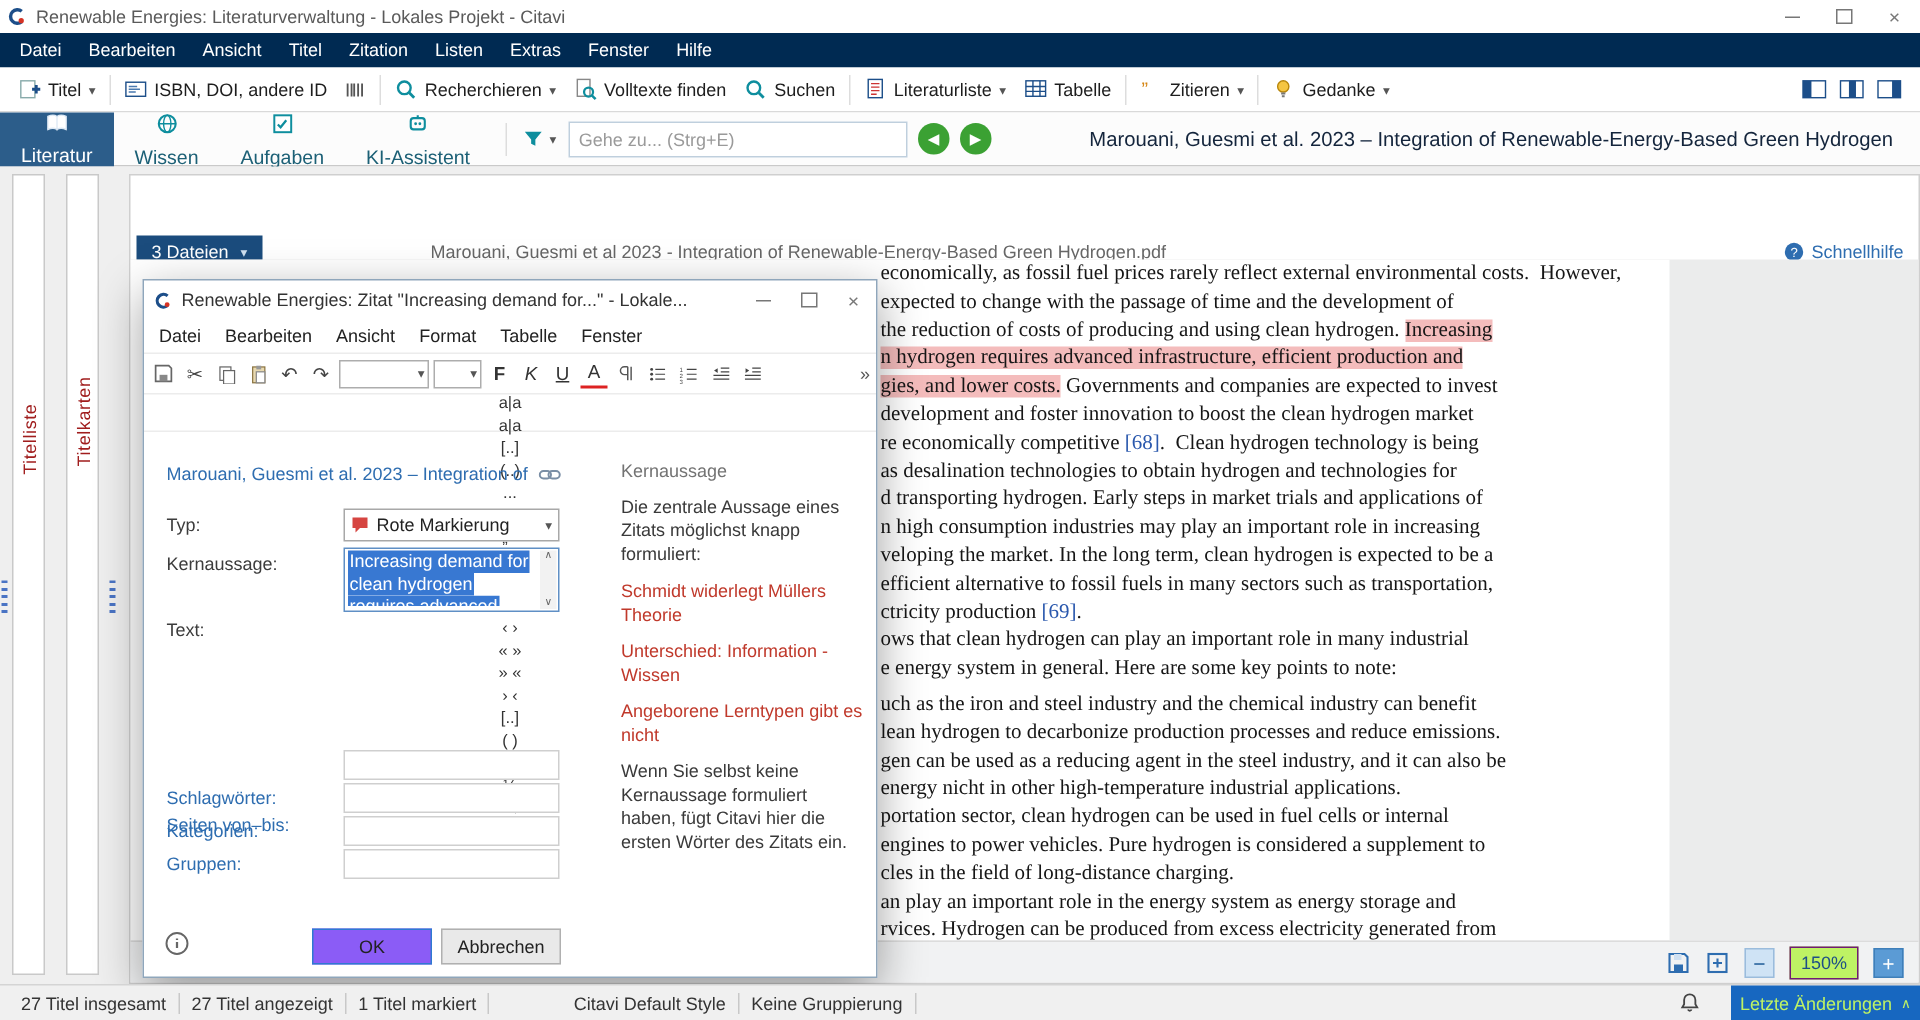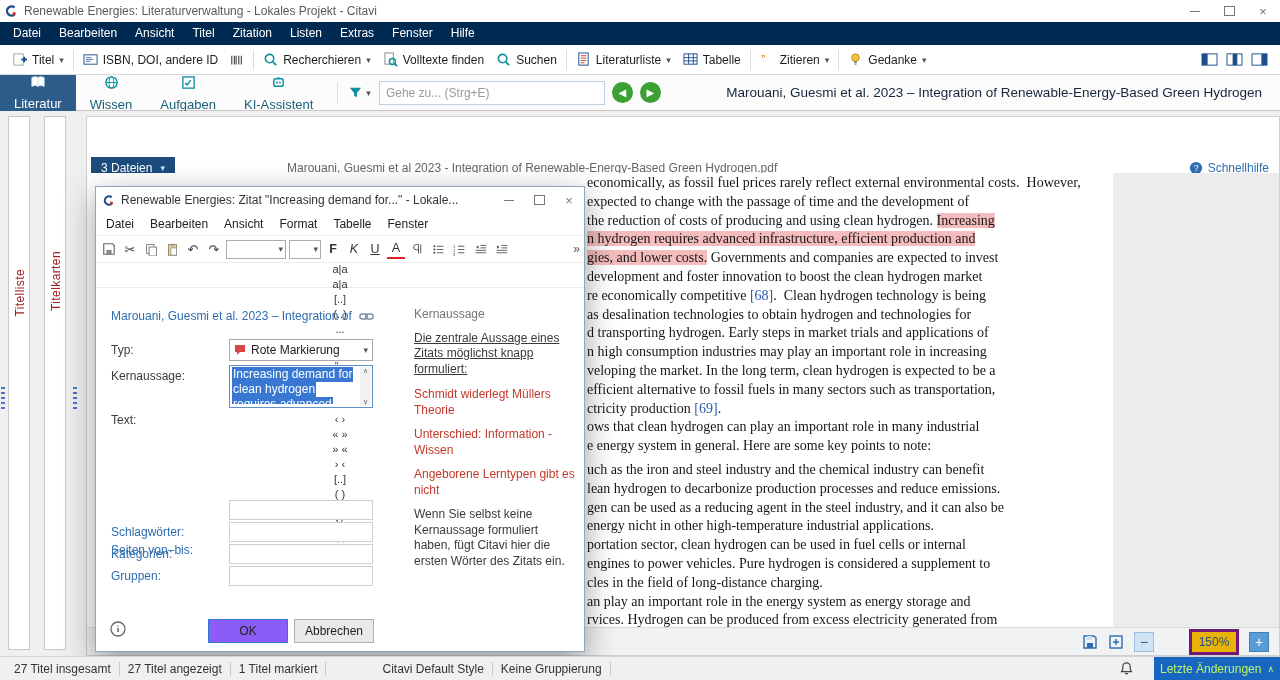--- a/index.html
+++ b/index.html
@@ -70,22 +70,22 @@
             font-size:14px;color:#161616;}
   .pdf-line{white-space:pre;line-height:18.8px;height:18.8px;}
   .pdf-gap{margin-top:5px;}
   .hl{background:#f4bcbc;}
   .ref{color:#2a58ad;}
   #pdf-zoombar{position:absolute;bottom:0;left:0;right:0;height:28px;background:#f1f2f3;border-top:1px solid #dcdcdc;
                display:flex;align-items:center;justify-content:flex-end;gap:10px;padding-right:10px;box-sizing:border-box;}
   .zbtn{width:18px;height:18px;display:flex;align-items:center;justify-content:center;font-size:14px;}
   #zoom-minus{background:#cfe3f5;border:1px solid #9bbcdc;color:#1d5a96;}
   #zoom-plus{background:#5b9bd5;border:1px solid #3f7fb9;color:#fff;}
-  #zoom-value{width:44px;height:20px;background:#eab308;border:3px solid #701a75;color:#1d4f87;
-              display:flex;align-items:center;justify-content:center;margin-left:25px;}
+  #zoom-value{width:44px;height:20px;background:#bef264;border:1px solid #701a75;color:#1d4f87;
+              display:flex;align-items:center;justify-content:center;}
 
   
   #statusbar{position:absolute;bottom:0;left:0;width:1280px;height:24px;background:#f0f0f0;
              border-top:1px solid #d4d4d4;display:flex;align-items:center;box-sizing:border-box;padding-left:6px;}
   .status-item{color:#333;margin:0 8px;white-space:nowrap;}
   .status-sep{width:1px;height:14px;background:#c8c8c8;}
   #bell{position:absolute;right:146px;top:4px;}
   #last-changes{position:absolute;right:0;top:0;height:24px;width:126px;background:#1767c0;color:#bef264;
                 display:flex;align-items:center;justify-content:center;gap:6px;}
   #last-changes .chev{font-size:9px;}
@@ -120,21 +120,21 @@
   #kern-box{position:absolute;left:133px;top:178px;width:144px;height:43px;border:1px solid #5f8fc5;
             background:#fff;box-sizing:border-box;overflow:hidden;padding:1px 13px 1px 2px;}
   .sel-line{background:#3878d2;color:#fff;font-size:12px;line-height:15px;display:inline-block;padding:0 1px;}
   #kern-clip{display:block;height:7px;overflow:hidden;}
   #kern-spinner{position:absolute;right:1px;top:1px;bottom:1px;width:11px;background:#f2f2f2;
                 display:flex;flex-direction:column;justify-content:space-between;align-items:center;}
   #kern-spinner span{font-size:7px;color:#666;line-height:8px;}
   .dlg-input{position:absolute;left:133px;width:144px;height:20px;border:1px solid #cfcfcf;background:#fff;box-sizing:border-box;}
   #help-panel{position:absolute;left:318px;top:120px;width:162px;font-size:12px;color:#3a3a3a;line-height:15.5px;}
   #help-heading{color:#737373;margin-bottom:8px;}
-  #help-intro{margin-bottom:10px;text-decoration:underline;}
+  #help-intro{margin-bottom:10px;}
   .help-link{color:#c0392b;margin-bottom:9px;}
   #help-note{margin-top:3px;}
   #info-icon{position:absolute;left:14px;top:434px;}
   .dlg-btn{position:absolute;top:432px;width:80px;height:24px;display:flex;align-items:center;justify-content:center;
            font-size:12px;color:#222;box-sizing:border-box;}
   #ok-button{left:112px;background:#8b5cf6;border:1px solid #2f7ad1;}
   #cancel-button{left:198px;background:#e9e9e9;border:1px solid #b0b0b0;}
 </style>
 </head>
 <body>

